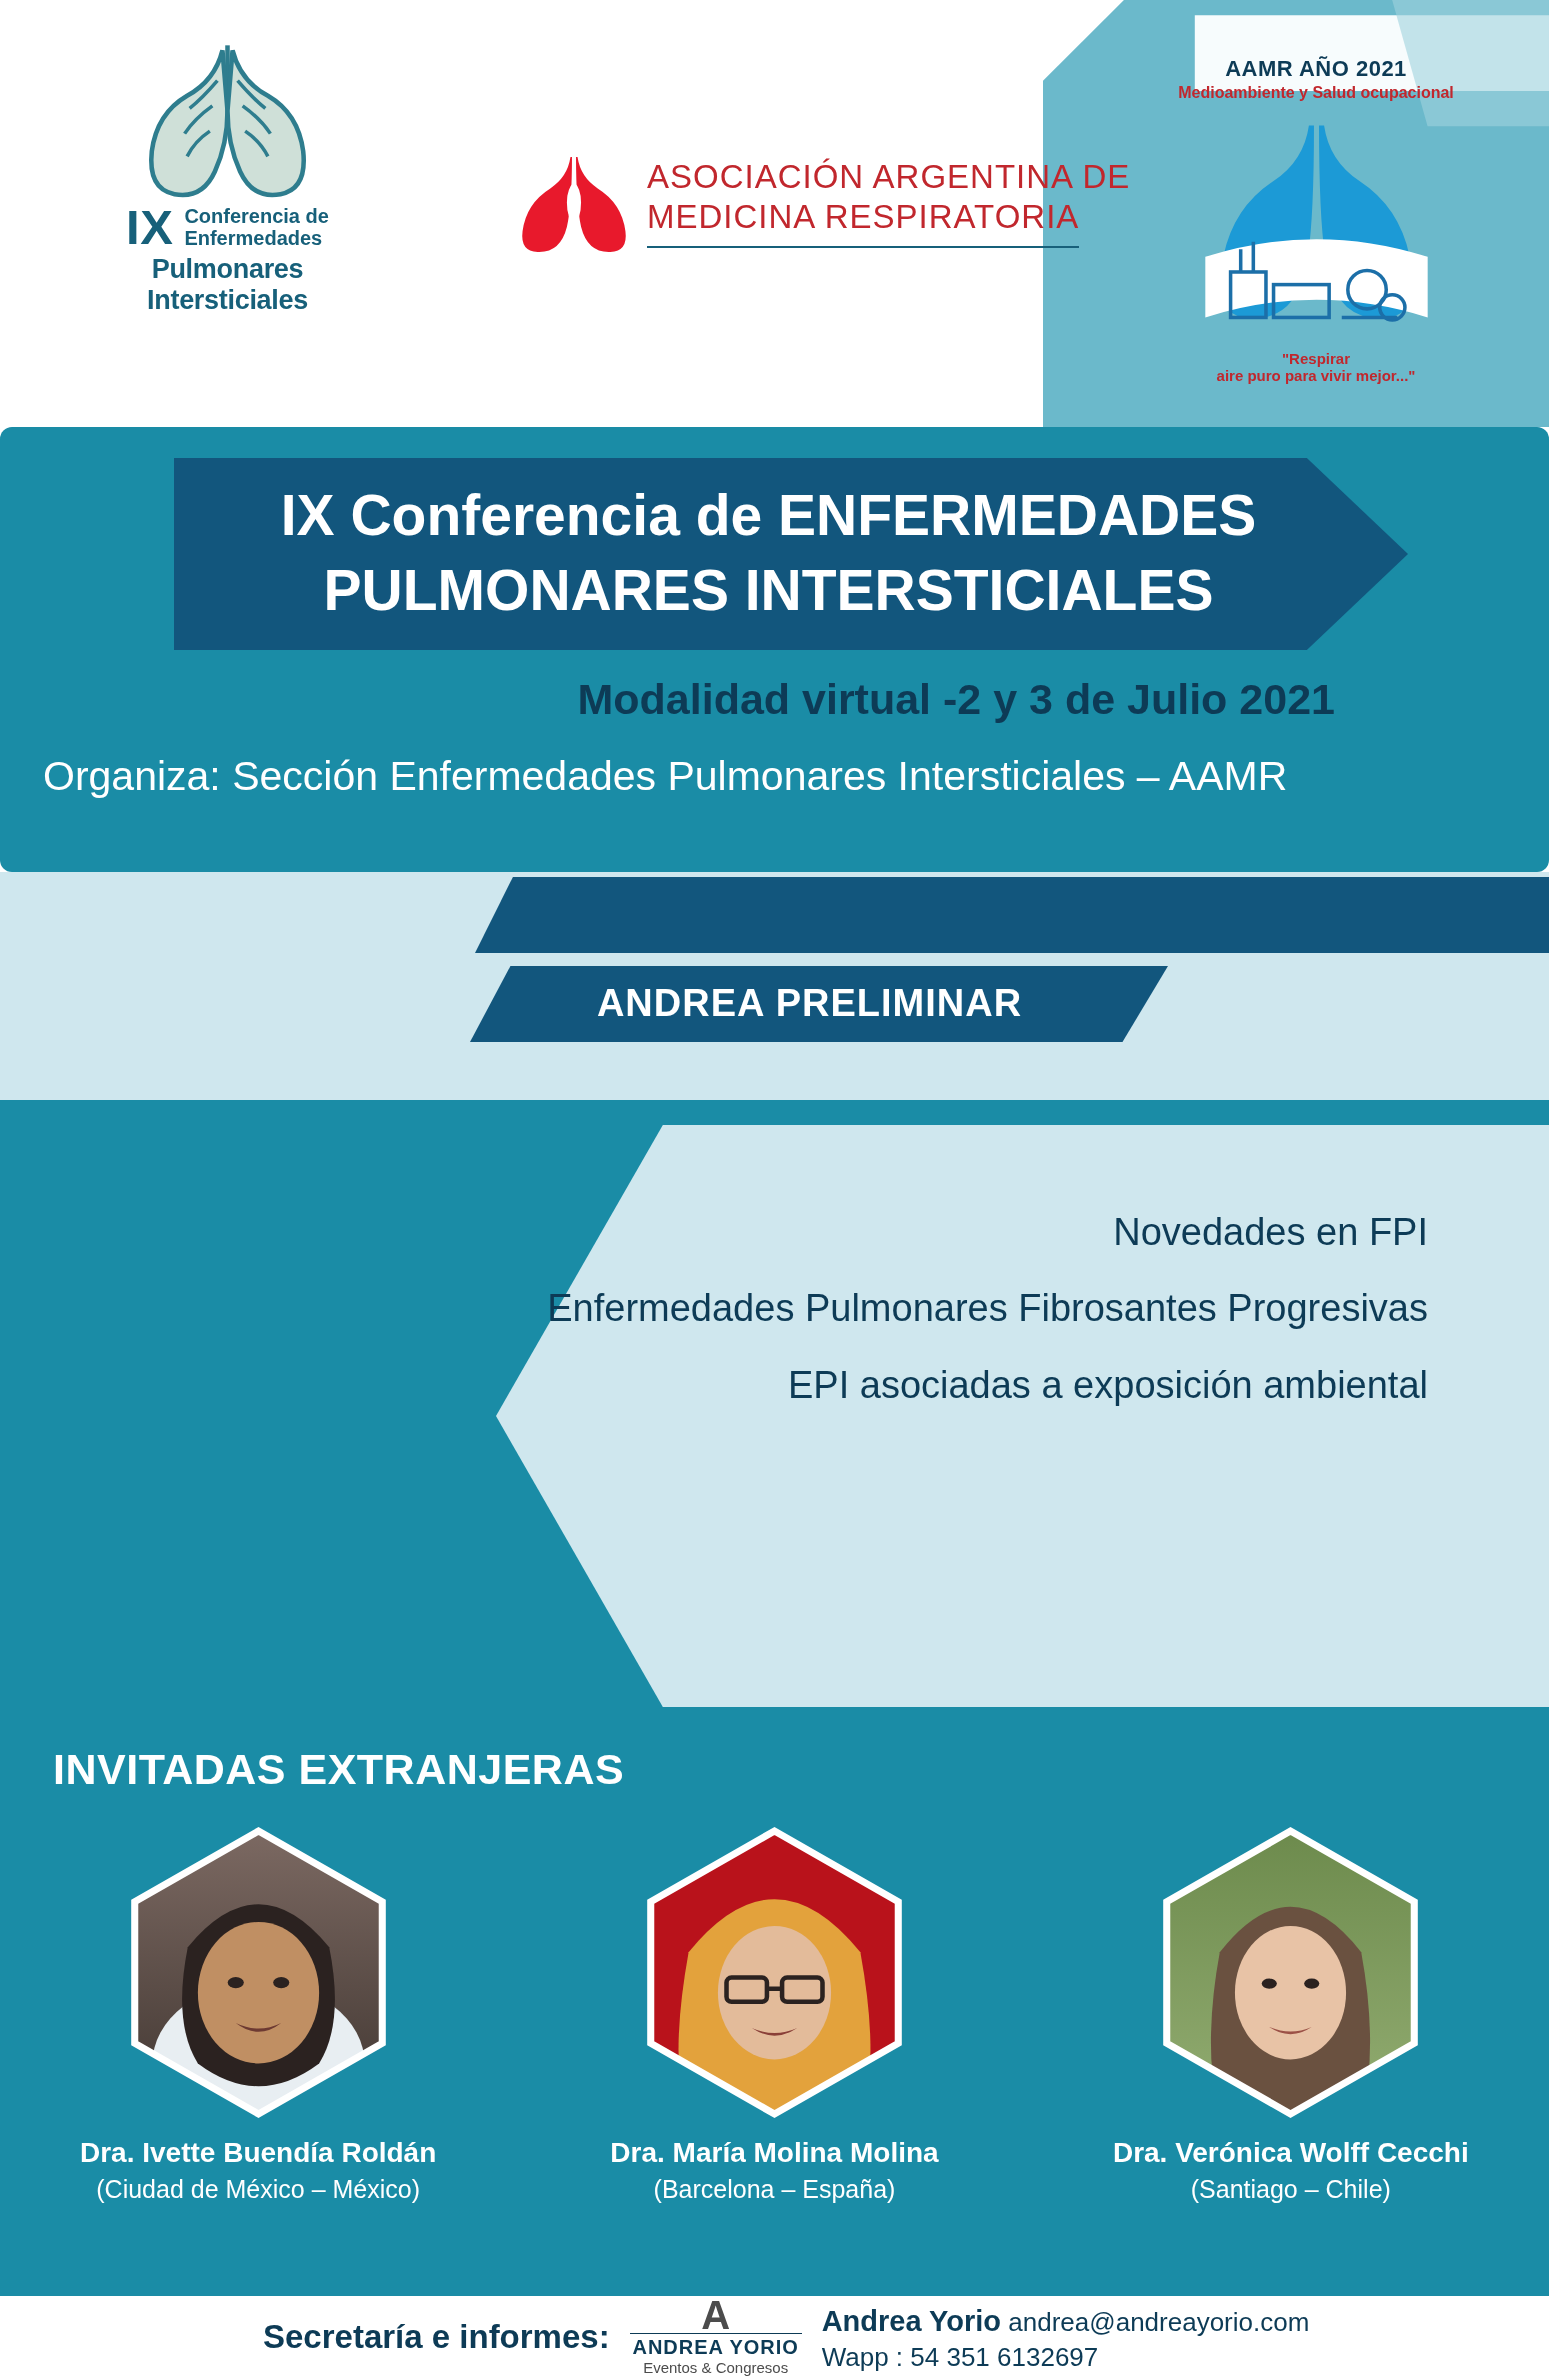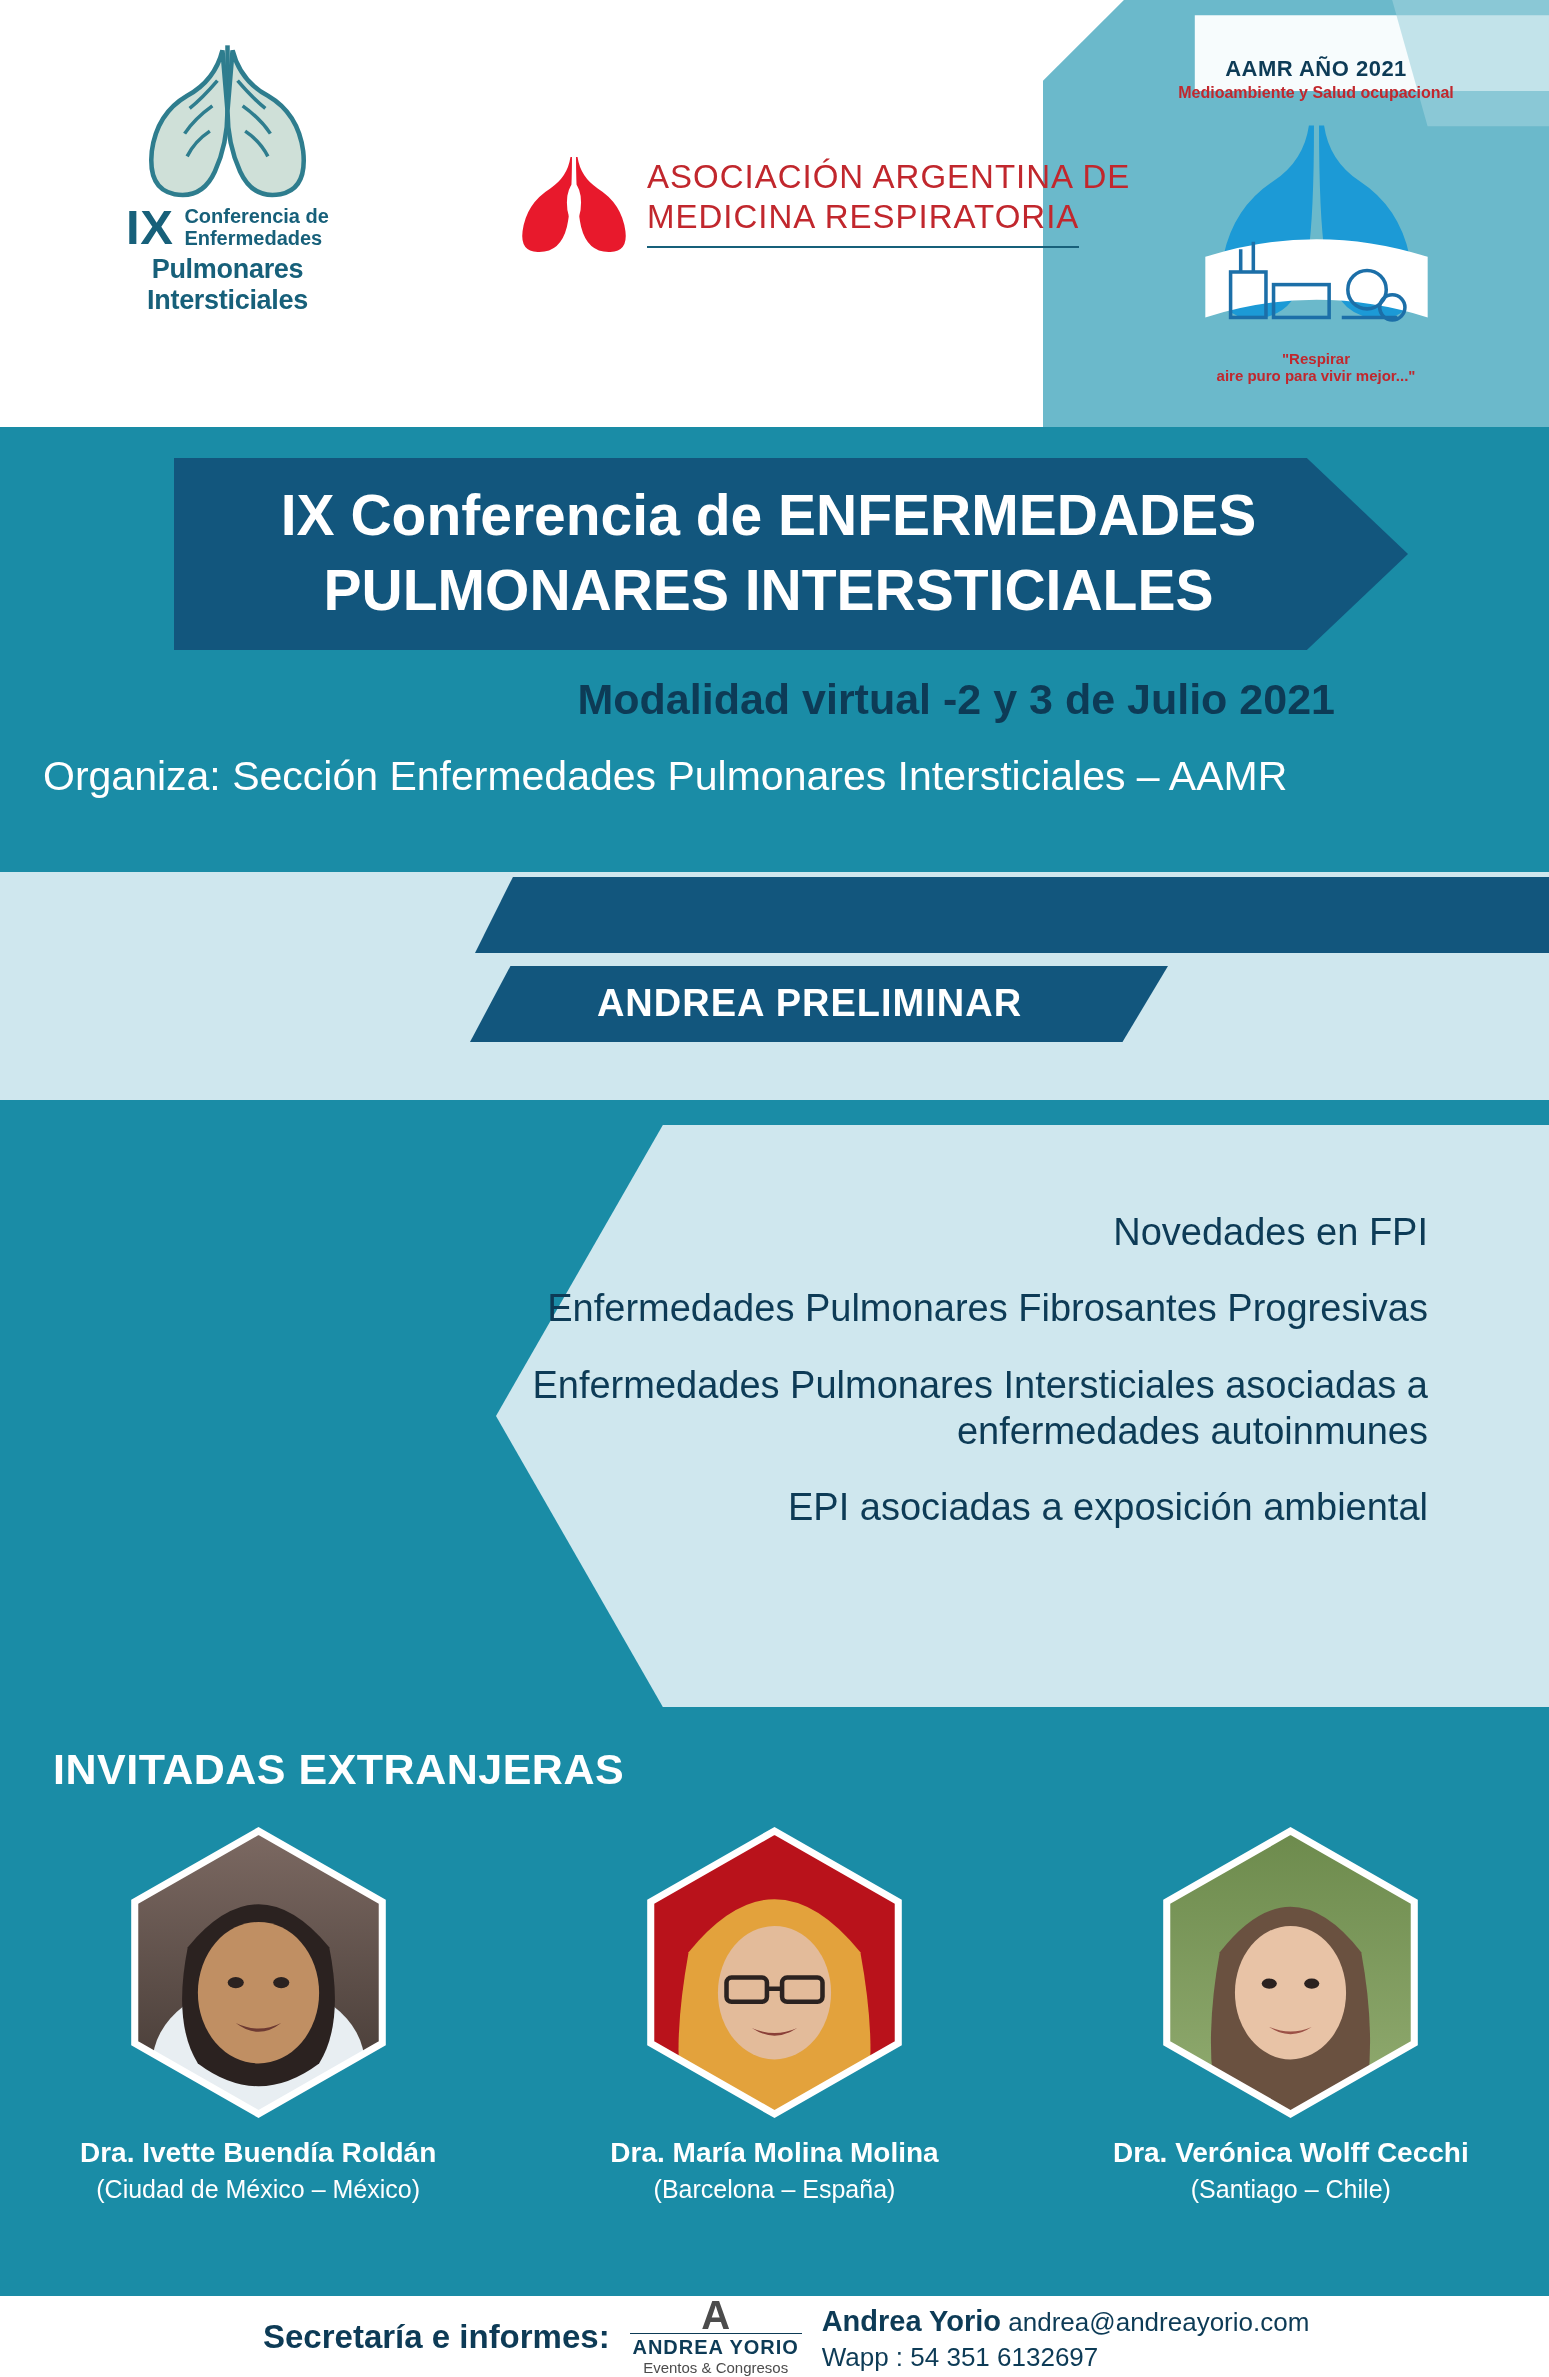--- a/index.html
+++ b/index.html
@@ -105,20 +105,21 @@
   .logo-right .t2 { color:#c1272d; font-size: 16px; font-weight: 700; margin-top: 2px;}
   .logo-right .lung-blue { width: 283px; height: 243px; margin-top: 3px;}
   .logo-right .slogan { color:#c1272d; font-size: 15px; font-weight: 600; line-height: 1.15;}
 
   
   .band-title {
     position: absolute;
     left: 0; top: 427px;
     width: 1549px; height: 445px;
     background: #1a8ca6;
+    border-radius: 12px;
   }
   .title-chevron {
     position: absolute;
     left: 174px; top: 31px;
     width: 1234px; height: 192px;
   }
   .title-text {
     position: absolute;
     left: 212px; top: 51px;
     width: 1113px;
@@ -385,21 +386,20 @@
     <div class="temario-text">ANDREA PRELIMINAR</div>
   </div>
 
   <div class="band-topics">
     <svg class="topics-chevron" viewBox="0 0 2140 1150" preserveAspectRatio="none">
       <polygon points="330,0 2140,0 2140,1150 330,1150 0,575" fill="#cfe7ee"></polygon>
     </svg>
     <div class="topics-list">
       <div class="topic">Novedades en FPI</div>
       <div class="topic">Enfermedades Pulmonares Fibrosantes Progresivas</div>
-      <div class="topic">Enfermedades Pulmonares Intersticiales asociadas a enfermedades autoinmunes</div>
       <div class="topic">EPI asociadas a exposición ambiental</div>
     </div>
   </div>
 
   <div class="band-speakers">
     <div class="invitadas">INVITADAS EXTRANJERAS</div>
 
     <div class="speakers-row">
 
       <div class="speaker">

